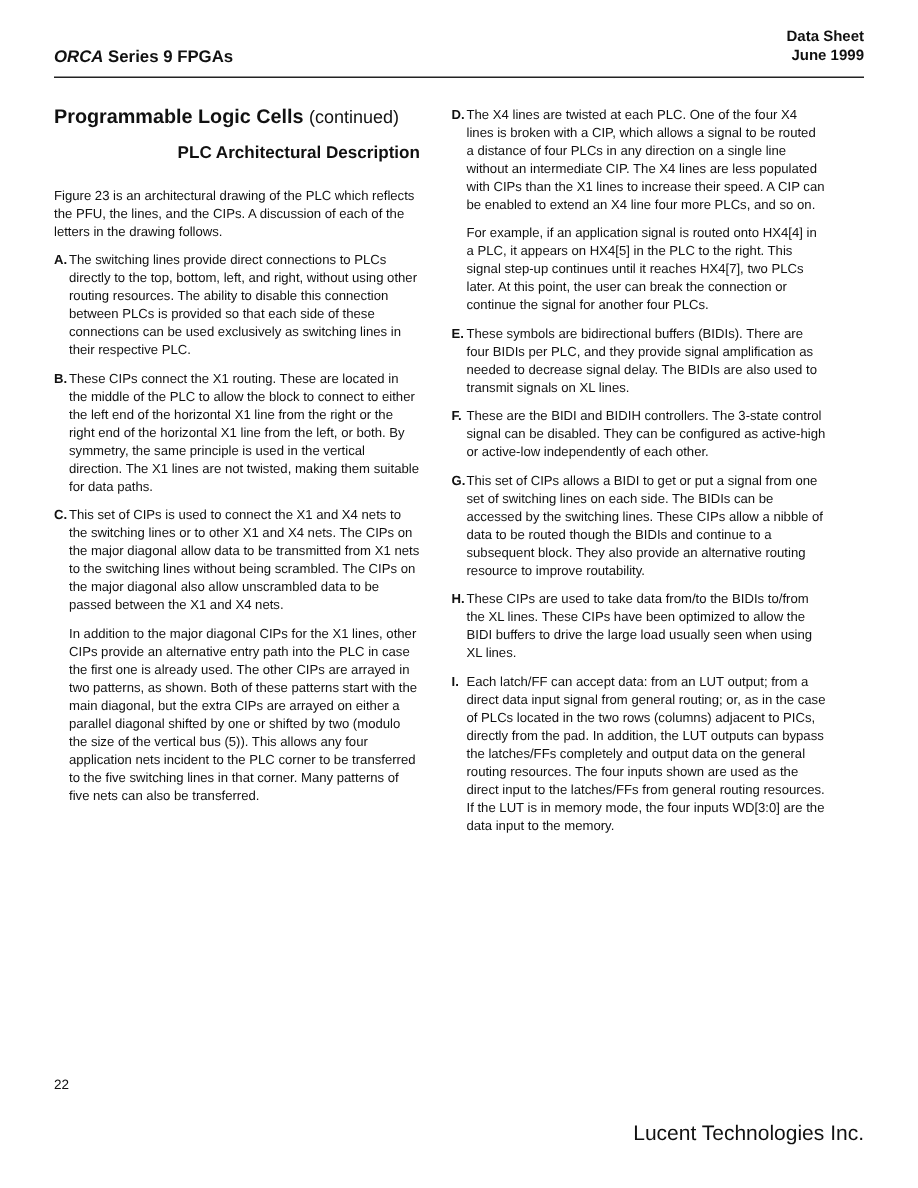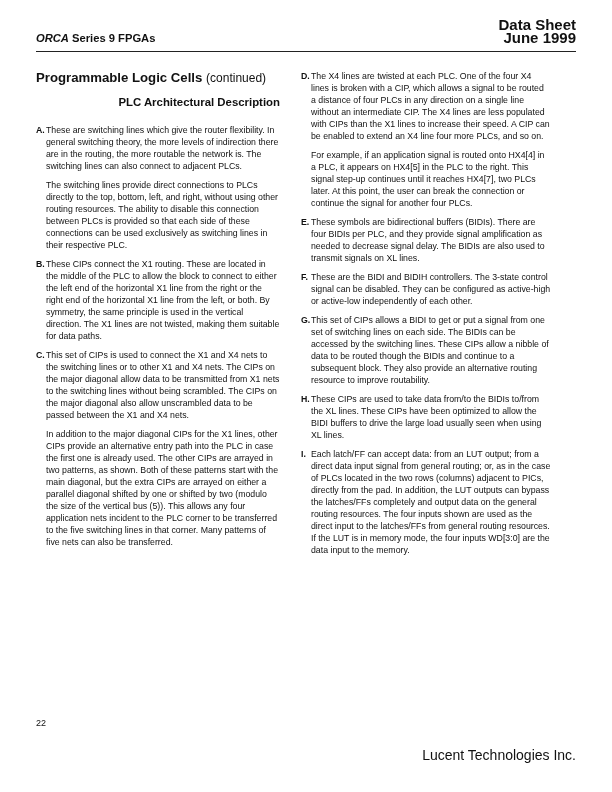--- a/index.html
+++ b/index.html
@@ -1,20 +1,20 @@
 <!DOCTYPE html>
 <html><head>
 <meta charset="utf-8">
 <style>
   html, body { margin: 0; padding: 0; background: #ffffff; }
   body { width: 612px; height: 792px; position: relative; overflow: hidden;
          font-family: "Liberation Sans", sans-serif; color: #111; }
   .hdr-left { position: absolute; left: 36px; top: 32px; font-size: 11.2px; font-weight: bold; }
   .hdr-left i { }
-  .hdr-right { position: absolute; right: 36px; top: 19px; text-align: right; font-size: 15px; font-weight: bold; line-height: 12.5px; }
+  .hdr-right { position: absolute; right: 36px; top: 19px; text-align: right; font-size: 10px; font-weight: bold; line-height: 12.5px; }
   .hdr-rule { position: absolute; left: 36px; right: 36px; top: 51px; height: 0; border-top: 1px solid #222; }
   .col { position: absolute; top: 70px; width: 244px; font-size: 8.75px; line-height: 12px; }
   .col.left { left: 36px; }
   .col.right { left: 301px; width: 250px; }
   .section-title { font-size: 13.2px; font-weight: bold; margin: 2px 0 12px 0; }
   .section-title .cont { font-size: 12px; font-weight: normal; }
   .sub-title { font-size: 11.4px; font-weight: bold; margin: 0 0 16px 0; text-align: right; }
   p { margin: 0 0 7px 0; }
   .item { position: relative; padding-left: 10px; margin: 0 0 7px 0; }
   .item .lbl { position: absolute; left: 0; top: 0; font-weight: bold; }
@@ -29,24 +29,24 @@
 <div class="hdr-left"><i>ORCA</i><span> Series 9 FPGAs</span></div>
 <div class="hdr-right">
   <div>Data Sheet</div>
   <div>June 1999</div>
 </div>
 <div class="hdr-rule"></div>
 
 <div class="col left">
   <div class="section-title"><span>Programmable Logic Cells</span> <span class="cont">(continued)</span></div>
   <div class="sub-title">PLC Architectural Description</div>
+  <p>Figure 23 is an architectural drawing of the PLC which reflects the PFU, the lines, and the CIPs. A discussion of each of the letters in the drawing follows.</p>
 
   <div class="item">
     <span class="lbl">A.</span>
-    <p>These are switching lines which give the router flexibility. In general switching theory, the more levels of indirection there are in the routing, the more routable the network is. The switching lines can also connect to adjacent PLCs.</p>
     <p>The switching lines provide direct connections to PLCs directly to the top, bottom, left, and right, without using other routing resources. The ability to disable this connection between PLCs is provided so that each side of these connections can be used exclusively as switching lines in their respective PLC.</p>
   </div>
   <div class="item">
     <span class="lbl">B.</span>
     <p>These CIPs connect the X1 routing. These are located in the middle of the PLC to allow the block to connect to either the left end of the horizontal X1 line from the right or the right end of the horizontal X1 line from the left, or both. By symmetry, the same principle is used in the vertical direction. The X1 lines are not twisted, making them suitable for data paths.</p>
   </div>
   <div class="item">
     <span class="lbl">C.</span>
     <p>This set of CIPs is used to connect the X1 and X4 nets to the switching lines or to other X1 and X4 nets. The CIPs on the major diagonal allow data to be transmitted from X1 nets to the switching lines without being scrambled. The CIPs on the major diagonal also allow unscrambled data to be passed between the X1 and X4 nets.</p>
     <p>In addition to the major diagonal CIPs for the X1 lines, other CIPs provide an alternative entry path into the PLC in case the first one is already used. The other CIPs are arrayed in two patterns, as shown. Both of these patterns start with the main diagonal, but the extra CIPs are arrayed on either a parallel diagonal shifted by one or shifted by two (modulo the size of the vertical bus (5)). This allows any four application nets incident to the PLC corner to be transferred to the five switching lines in that corner. Many patterns of five nets can also be transferred.</p>

